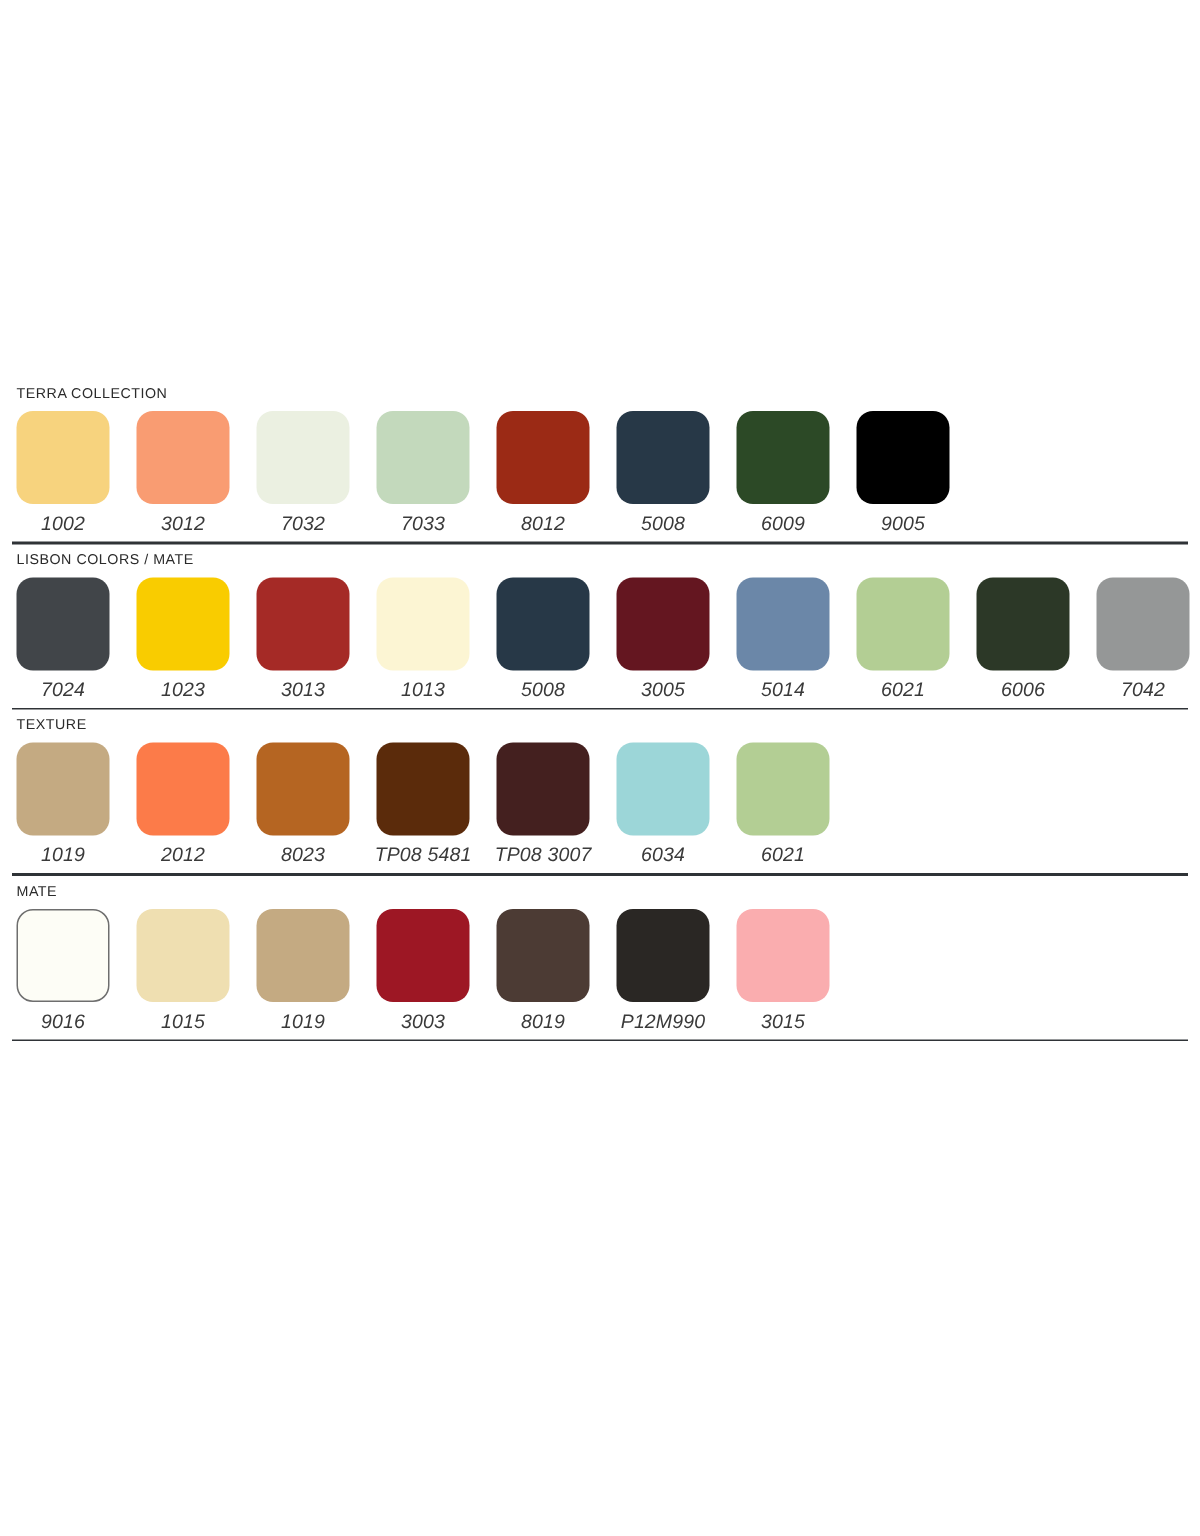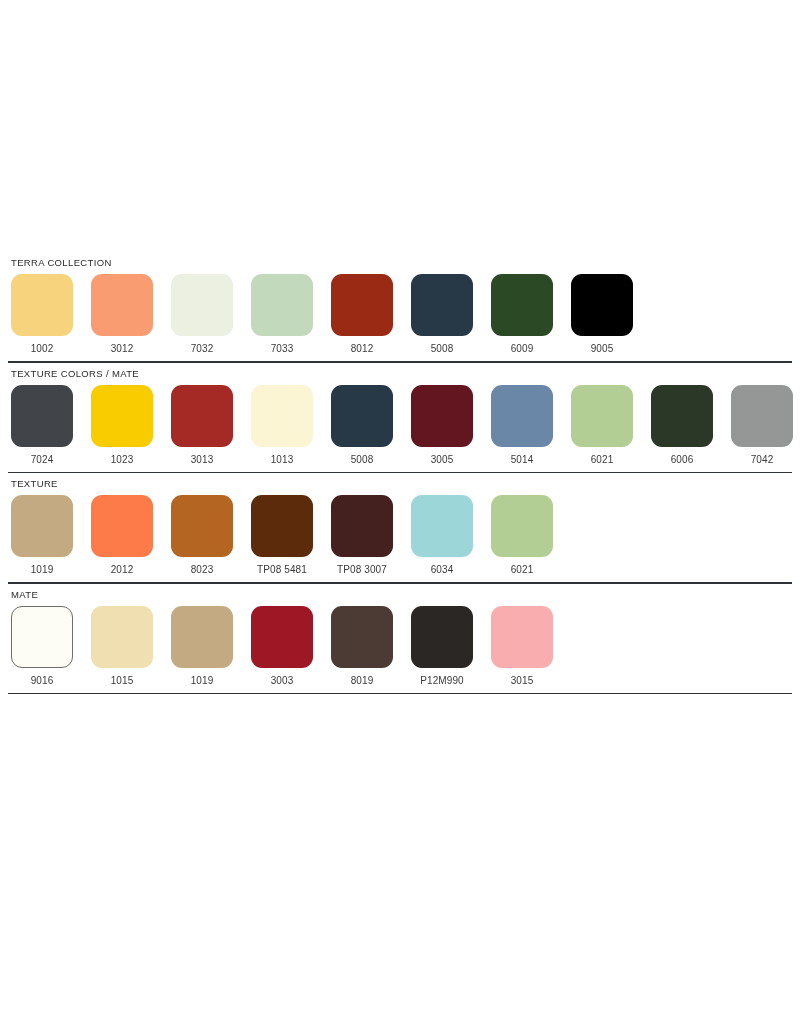--- a/index.html
+++ b/index.html
@@ -90,26 +90,27 @@
     width: 62px;
     height: 62px;
     border-radius: 11px;
     box-sizing: border-box;
   }
   .chip.outlined {
     border: 1px solid #6e6e6e;
   }
   .chip-label {
     margin-top: 7px;
-    font-size: 10px;
+    font-size: 13px;
     color: #3a3a3a;
     line-height: 11px;
     text-align: center;
     white-space: nowrap;
     letter-spacing: 0.1px;
+    font-style: italic;
   }
 </style>
 </head>
 <body>
 
 <div class="page">
   <div class="sheet">
 
 
     <div id="sections-container">
@@ -145,21 +146,21 @@
               <div class="chip-label">6009</div>
             </div>
             <div class="swatch-cell">
               <div class="chip" style="background: rgb(0, 0, 0);"></div>
               <div class="chip-label">9005</div>
             </div>
           </div>
         </div>
         <div class="section-rule" style="background: rgb(47, 51, 55); margin-top: 7px;"></div>
         <div class="section">
-          <div class="section-head">TEXTURE COLORS / MATE</div>
+          <div class="section-head">LISBON COLORS / MATE</div>
           <div class="swatch-row">
             <div class="swatch-cell">
               <div class="chip" style="background: rgb(65, 69, 73);"></div>
               <div class="chip-label">7024</div>
             </div>
             <div class="swatch-cell">
               <div class="chip" style="background: rgb(249, 204, 0);"></div>
               <div class="chip-label">1023</div>
             </div>
             <div class="swatch-cell">

